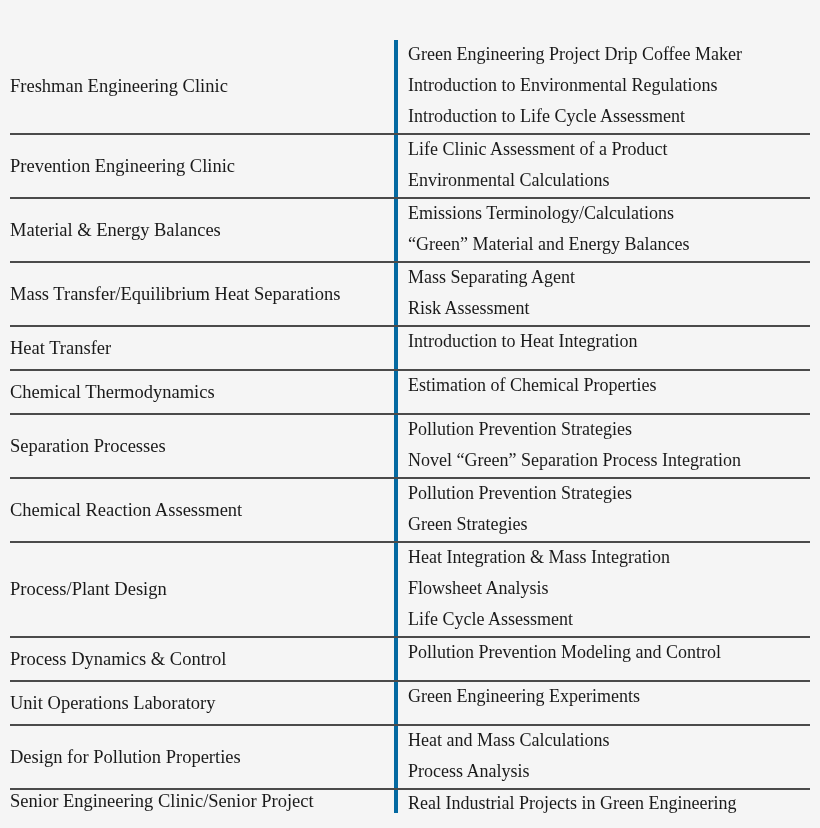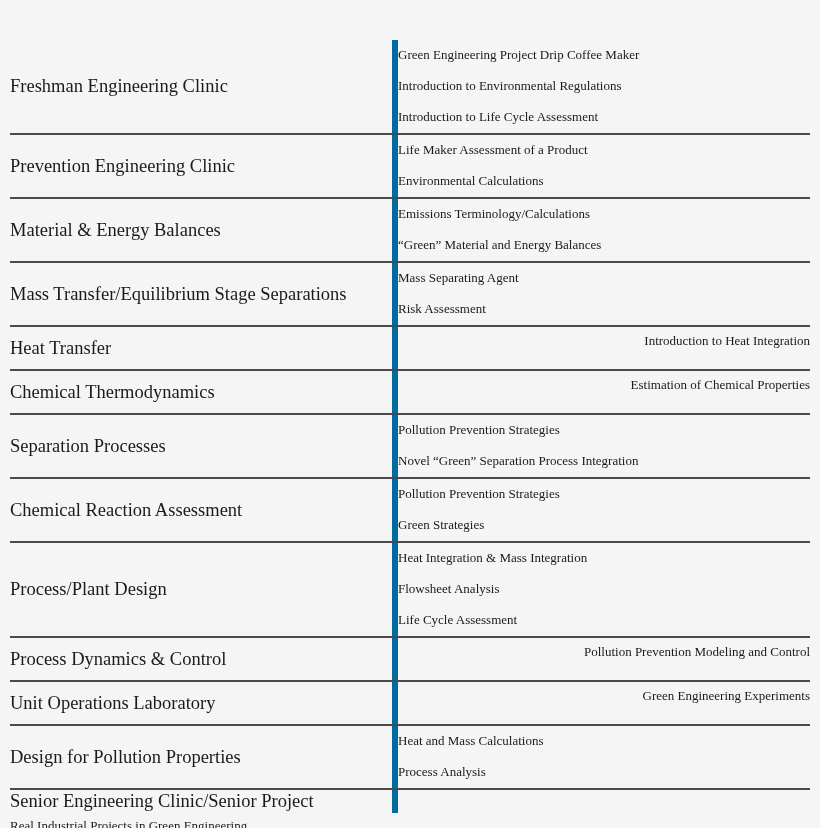--- a/index.html
+++ b/index.html
@@ -21,77 +21,77 @@
       top: 40px;
       width: 800px;
     }
     .row {
       display: flex;
       border-bottom: 2px solid #4a4a4a;
       box-sizing: border-box;
     }
     .row.last {
       border-bottom: none;
-      flex-direction: column;
     }
     .cell-left {
       width: 388px;
       box-sizing: border-box;
-      border-right: 6px solid #0369a1;
+      border-right: 4px solid #0369a1;
       display: flex;
       align-items: center;
       font-size: 18.5px;
       line-height: 23px;
       padding-right: 24px;
     }
     .cell-right {
       flex: 1;
       box-sizing: border-box;
-      font-size: 13px;
+      padding-left: 10px;
+      font-size: 18px;
     }
     .topic {
       height: 31px;
       line-height: 29px;
       white-space: nowrap;
     }
-    .row.single .topic { height: 42px; line-height: 28px; text-align: right; }
+    .row.single .topic { height: 42px; line-height: 28px; }
     .row.last .topic { height: 14px; line-height: 26px; }
   </style>
 </head>
 <body>
 
 <div class="table">
 
   <div class="row">
     <div class="cell-left">Freshman Engineering Clinic</div>
     <div class="cell-right">
       <div class="topic">Green Engineering Project Drip Coffee Maker</div>
       <div class="topic">Introduction to Environmental Regulations</div>
       <div class="topic">Introduction to Life Cycle Assessment</div>
     </div>
   </div>
 
   <div class="row">
     <div class="cell-left">Prevention Engineering Clinic</div>
     <div class="cell-right">
-      <div class="topic">Life Maker Assessment of a Product</div>
+      <div class="topic">Life Clinic Assessment of a Product</div>
       <div class="topic">Environmental Calculations</div>
     </div>
   </div>
 
   <div class="row">
     <div class="cell-left">Material &amp; Energy Balances</div>
     <div class="cell-right">
       <div class="topic">Emissions Terminology/Calculations</div>
       <div class="topic">“Green” Material and Energy Balances</div>
     </div>
   </div>
 
   <div class="row">
-    <div class="cell-left">Mass Transfer/Equilibrium Stage Separations</div>
+    <div class="cell-left">Mass Transfer/Equilibrium Heat Separations</div>
     <div class="cell-right">
       <div class="topic">Mass Separating Agent</div>
       <div class="topic">Risk Assessment</div>
     </div>
   </div>
 
 
   <div class="row single">
     <div class="cell-left">Heat Transfer</div>
     <div class="cell-right">

